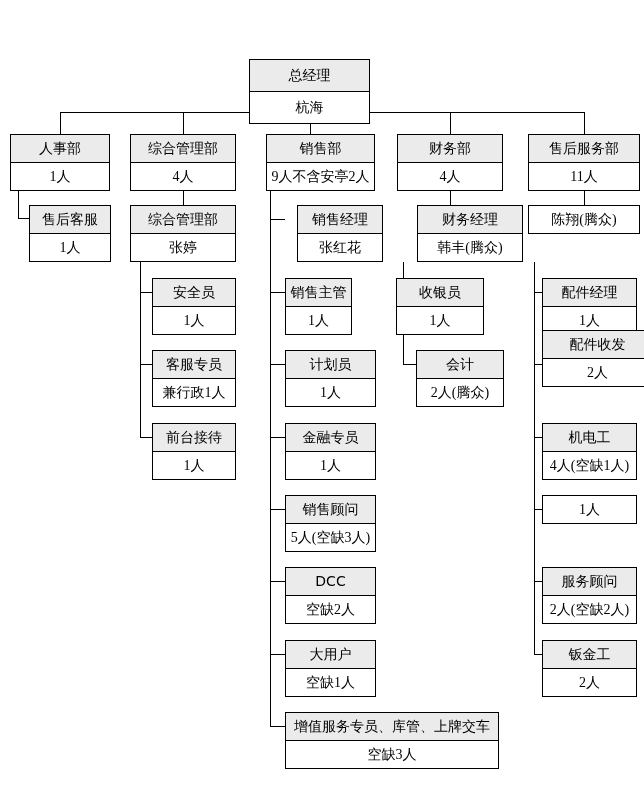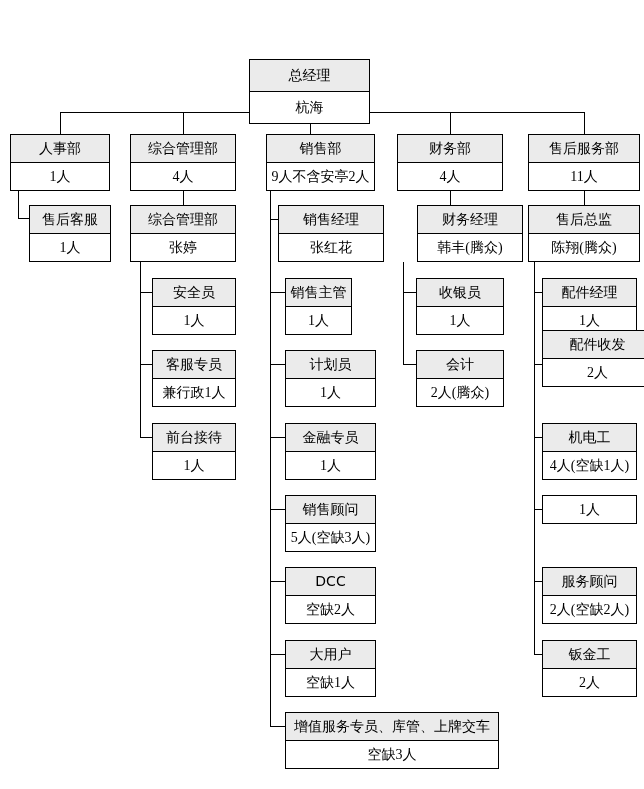--- a/index.html
+++ b/index.html
@@ -103,21 +103,21 @@
   </div>
   <div class="node" style="left:152px;top:350px;width:84px">
     <div class="hdr">客服专员</div>
     <div class="val">兼行政1人</div>
   </div>
   <div class="node" style="left:152px;top:423px;width:84px">
     <div class="hdr">前台接待</div>
     <div class="val">1人</div>
   </div>
 
-  <div class="node" style="left:278px;top:205px;width:106px">
+  <div class="node" style="left:297px;top:205px;width:86px">
     <div class="hdr">销售经理</div>
     <div class="val">张红花</div>
   </div>
   <div class="node" style="left:285px;top:278px;width:67px">
     <div class="hdr">销售主管</div>
     <div class="val">1人</div>
   </div>
   <div class="node" style="left:285px;top:350px;width:91px">
     <div class="hdr">计划员</div>
     <div class="val">1人</div>
@@ -140,31 +140,30 @@
   </div>
   <div class="node" style="left:285px;top:712px;width:214px">
     <div class="hdr">增值服务专员、库管、上牌交车</div>
     <div class="val">空缺3人</div>
   </div>
 
   <div class="node" style="left:417px;top:205px;width:106px">
     <div class="hdr">财务经理</div>
     <div class="val">韩丰(腾众)</div>
   </div>
-  <div class="node" style="left:416px;top:278px;width:88px">
+  <div class="node" style="left:396px;top:278px;width:88px">
     <div class="hdr">收银员</div>
     <div class="val">1人</div>
   </div>
   <div class="node" style="left:416px;top:350px;width:88px">
     <div class="hdr">会计</div>
     <div class="val">2人(腾众)</div>
   </div>
 
   <div class="node" style="left:528px;top:205px;width:112px">
-    <div class="hdr">售后总监</div>
     <div class="val">陈翔(腾众)</div>
   </div>
   <div class="node" style="left:542px;top:278px;width:95px">
     <div class="hdr">配件经理</div>
     <div class="val">1人</div>
   </div>
   <div class="node" style="left:542px;top:330px;width:111px">
     <div class="hdr">配件收发</div>
     <div class="val">2人</div>
   </div>

